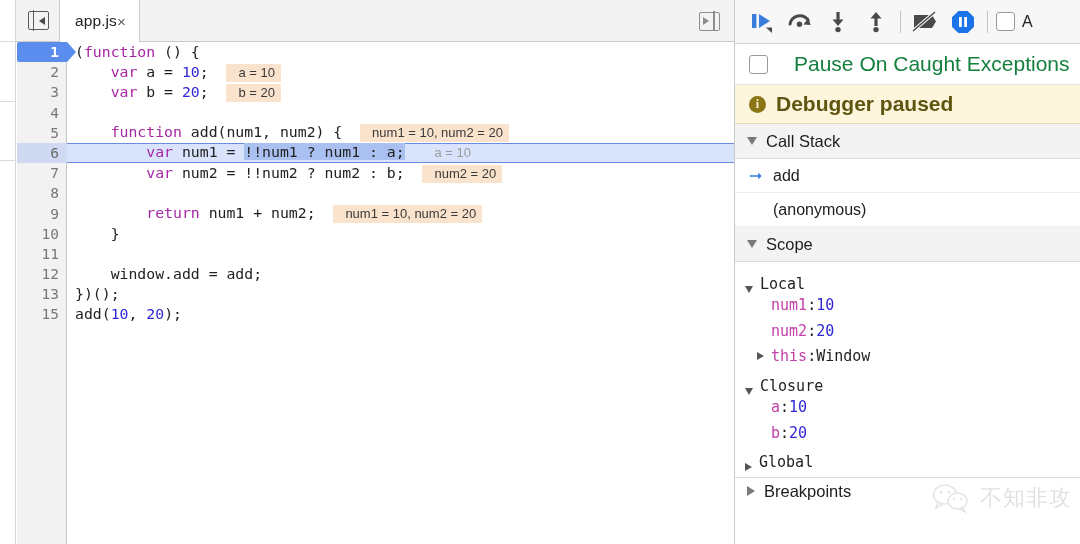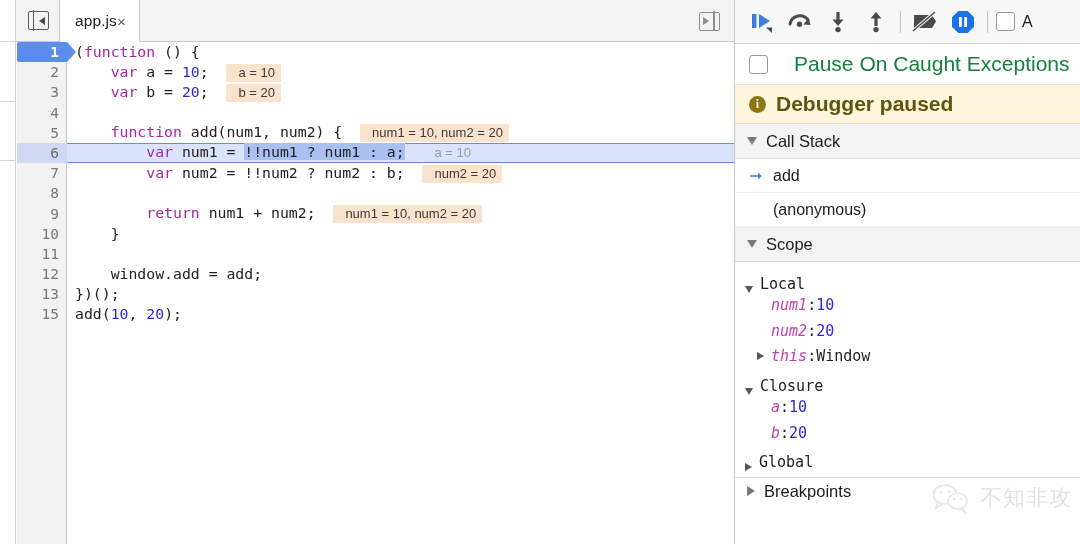--- a/index.html
+++ b/index.html
@@ -192,21 +192,21 @@
     height:25.5px; min-height:25.5px; display:flex; align-items:center;
     font-family:"DejaVu Sans Mono", monospace; font-size:15px; color:#222;
     padding-left:10px;
   }
   .scope-row.l1 { padding-left:10px;align-items:flex-end; }
   .scope-row.l2 { padding-left:36px; }
   .scope-row.l2c { padding-left:22px; }
   .scope-row .caret { margin-right:7px; }
   .scope-row .caret.small-right { border-top:4.5px solid transparent;border-bottom:4.5px solid transparent;border-left:7px solid #555; }
   .scope-row .caret.small-down  { border-left:4.5px solid transparent;border-right:4.5px solid transparent;border-top:7px solid #555; }
-  .prop { color:#c341a8;font-style:italic; }
+  .prop { color:#c341a8; }
   .val  { color:#2f27d6; }
   .objv { color:#222; }
   .scope-title { color:#222; }
 
   #bottom-rule { height:1px; background:#dcdcdc; margin-top:6px; }
   #breakpoints-head {
     height:26px; display:flex; align-items:center; gap:9px; padding-left:12px;
     font-size:16.5px; color:#1d1d1d; overflow:hidden;
   }
 

